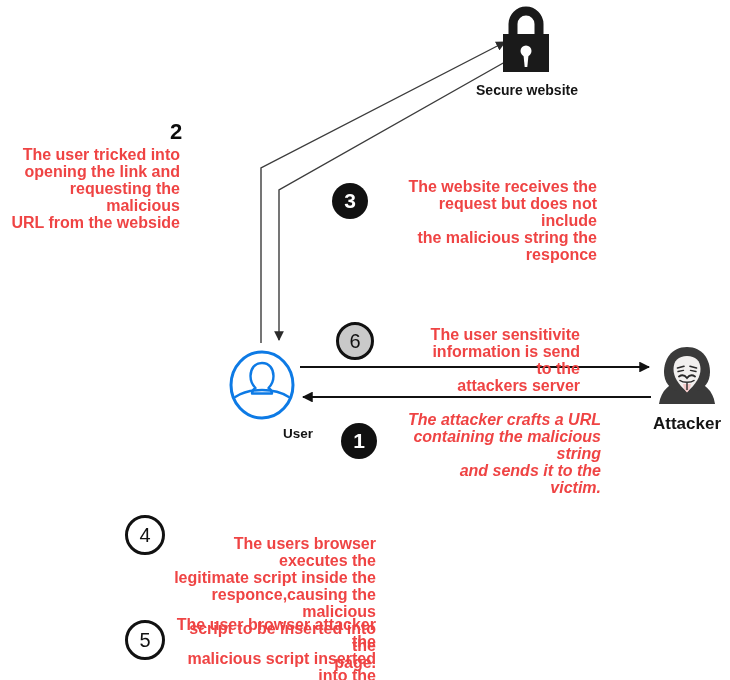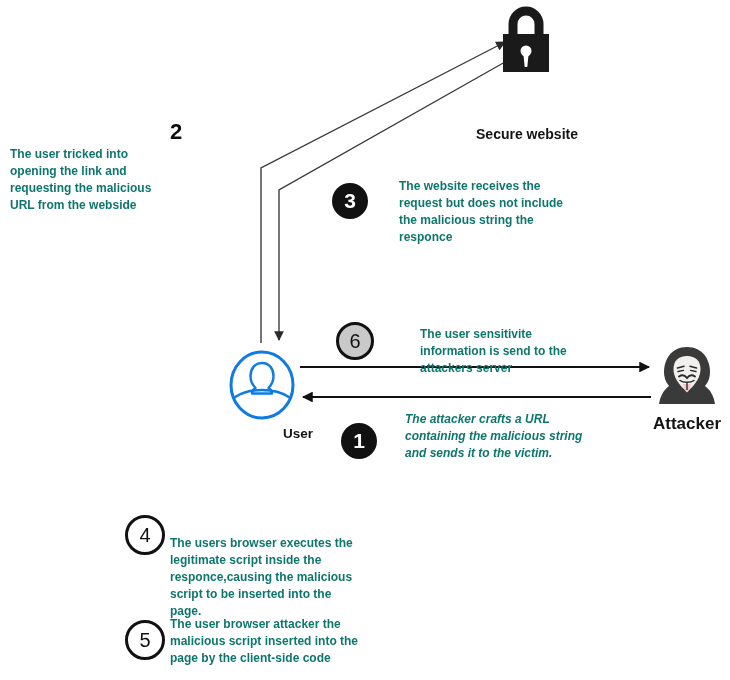--- a/index.html
+++ b/index.html
@@ -20,25 +20,25 @@
     position: absolute;
     left: 0; top: 0;
     width: 730px;
     height: 680px;
   }
   .abs { position: absolute; }
 
   
   .desc {
     font-family: "Liberation Sans", sans-serif;
-    font-size: 12px;
+    font-size: 16px;
     font-weight: bold;
     line-height: 17px;
-    color: #0f766e;
-    text-align: left;
+    color: #ef4444;
+    text-align: right;
     white-space: pre-line;
   }
   .node-label {
     font-family: "Liberation Sans", sans-serif;
     font-weight: bold;
     color: #141414;
     text-align: center;
   }
 
   
@@ -118,21 +118,21 @@
   <svg viewBox="0 0 62 70" width="62" height="70" xmlns="http://www.w3.org/2000/svg">
 
     <path d="M 18 30 L 18 18 A 13 13 0 0 1 44 18 L 44 30" fill="none" stroke="#1a1a1a" stroke-width="9"></path>
 
     <rect x="8" y="28" width="46" height="38" fill="#1a1a1a"></rect>
 
     <circle cx="31" cy="45" r="5.5" fill="#ffffff"></circle>
     <path d="M 28.3 47 L 33.7 47 L 32.3 61 L 29.7 61 Z" fill="#ffffff"></path>
   </svg>
 </div>
-<div class="abs node-label" style="left:466px; top:82px; width:122px; font-size:14px;margin-top:44px;">Secure website</div>
+<div class="abs node-label" style="left:466px; top:82px; width:122px; font-size:14px;">Secure website</div>
 
 <div class="abs icon-wrap" style="left:228px; top:350px; width:68px; height:70px;">
   <svg viewBox="0 0 68 70" width="68" height="70" xmlns="http://www.w3.org/2000/svg">
     <ellipse cx="34" cy="35" rx="31" ry="33" fill="#ffffff" stroke="#0d7ae5" stroke-width="3"></ellipse>
 
     <path d="M 34 13 C 26.5 13 22.5 19 22.5 26 C 22.5 31.5 25 35.5 27.5 38
              C 25 39.5 24 41 24 43.5 L 44 43.5 C 44 41 43 39.5 40.5 38
              C 43 35.5 45.5 31.5 45.5 26 C 45.5 19 41.5 13 34 13 Z" fill="#ffffff" stroke="#0d7ae5" stroke-width="2.4" stroke-linejoin="round"></path>
 
     <path d="M 7.2 47 C 14 42.5 24 40 34 40 C 44 40 54 42.5 60.8 47" fill="none" stroke="#0d7ae5" stroke-width="2.4" stroke-linecap="round"></path>

